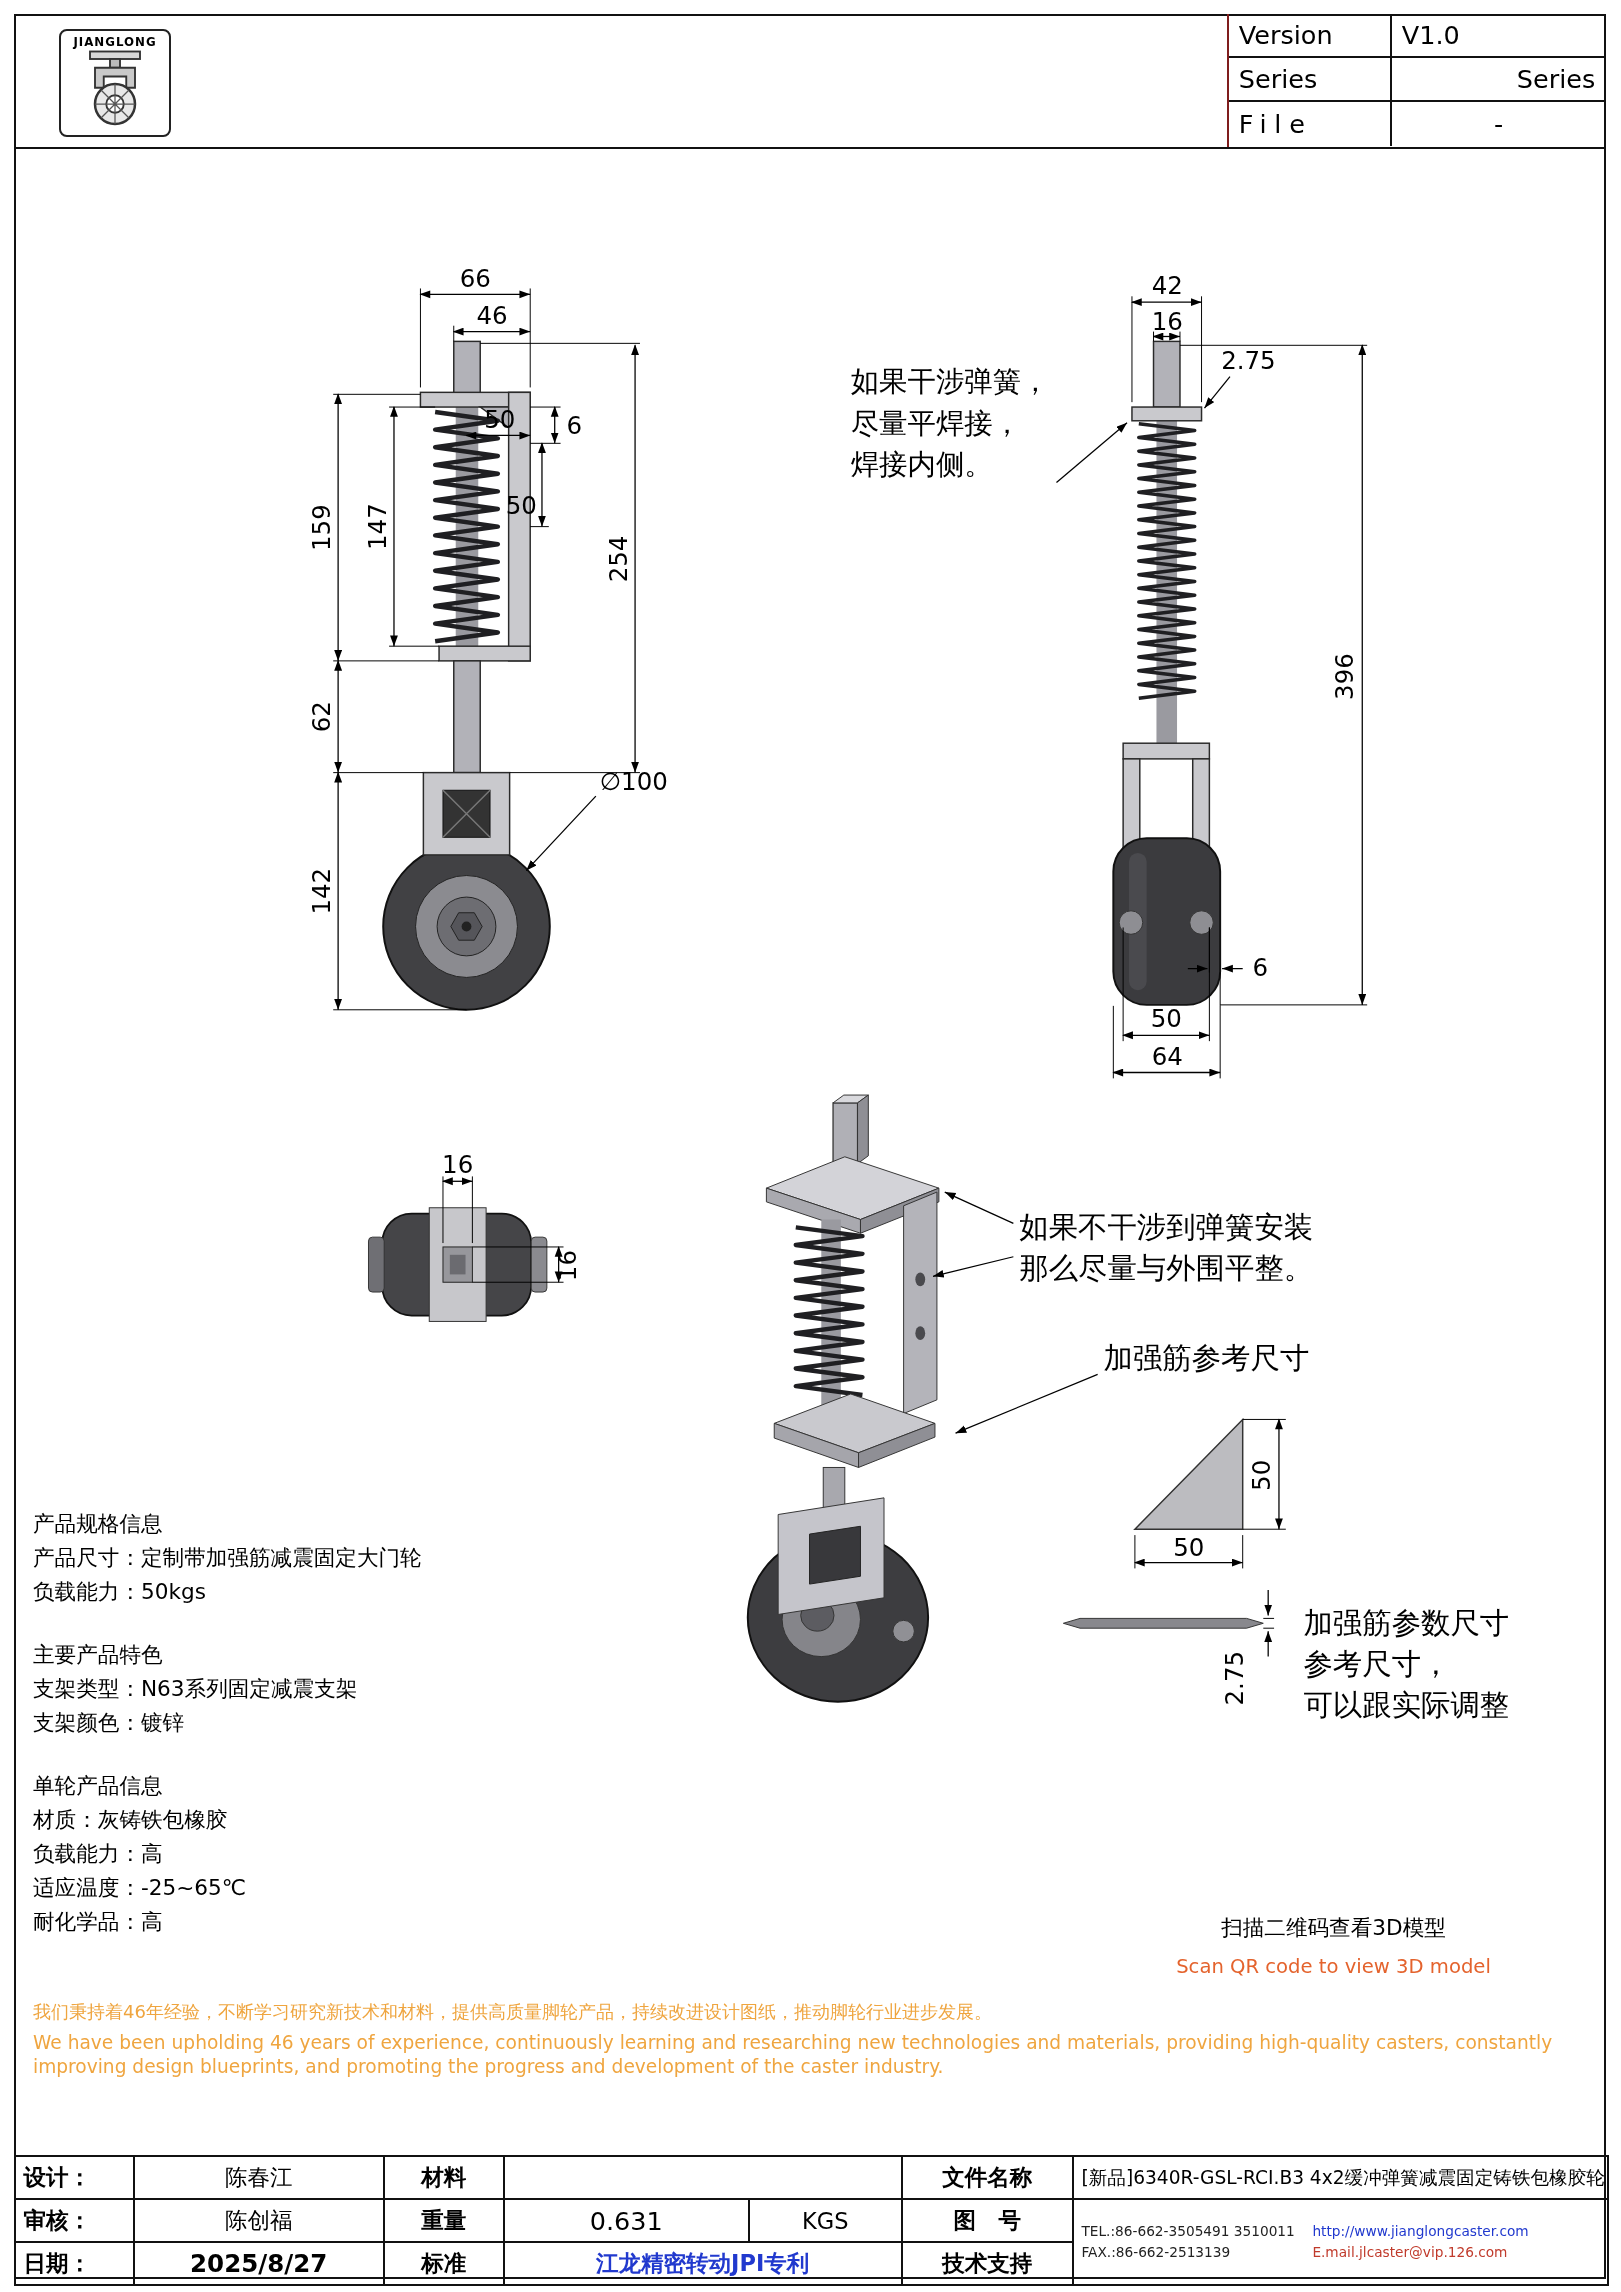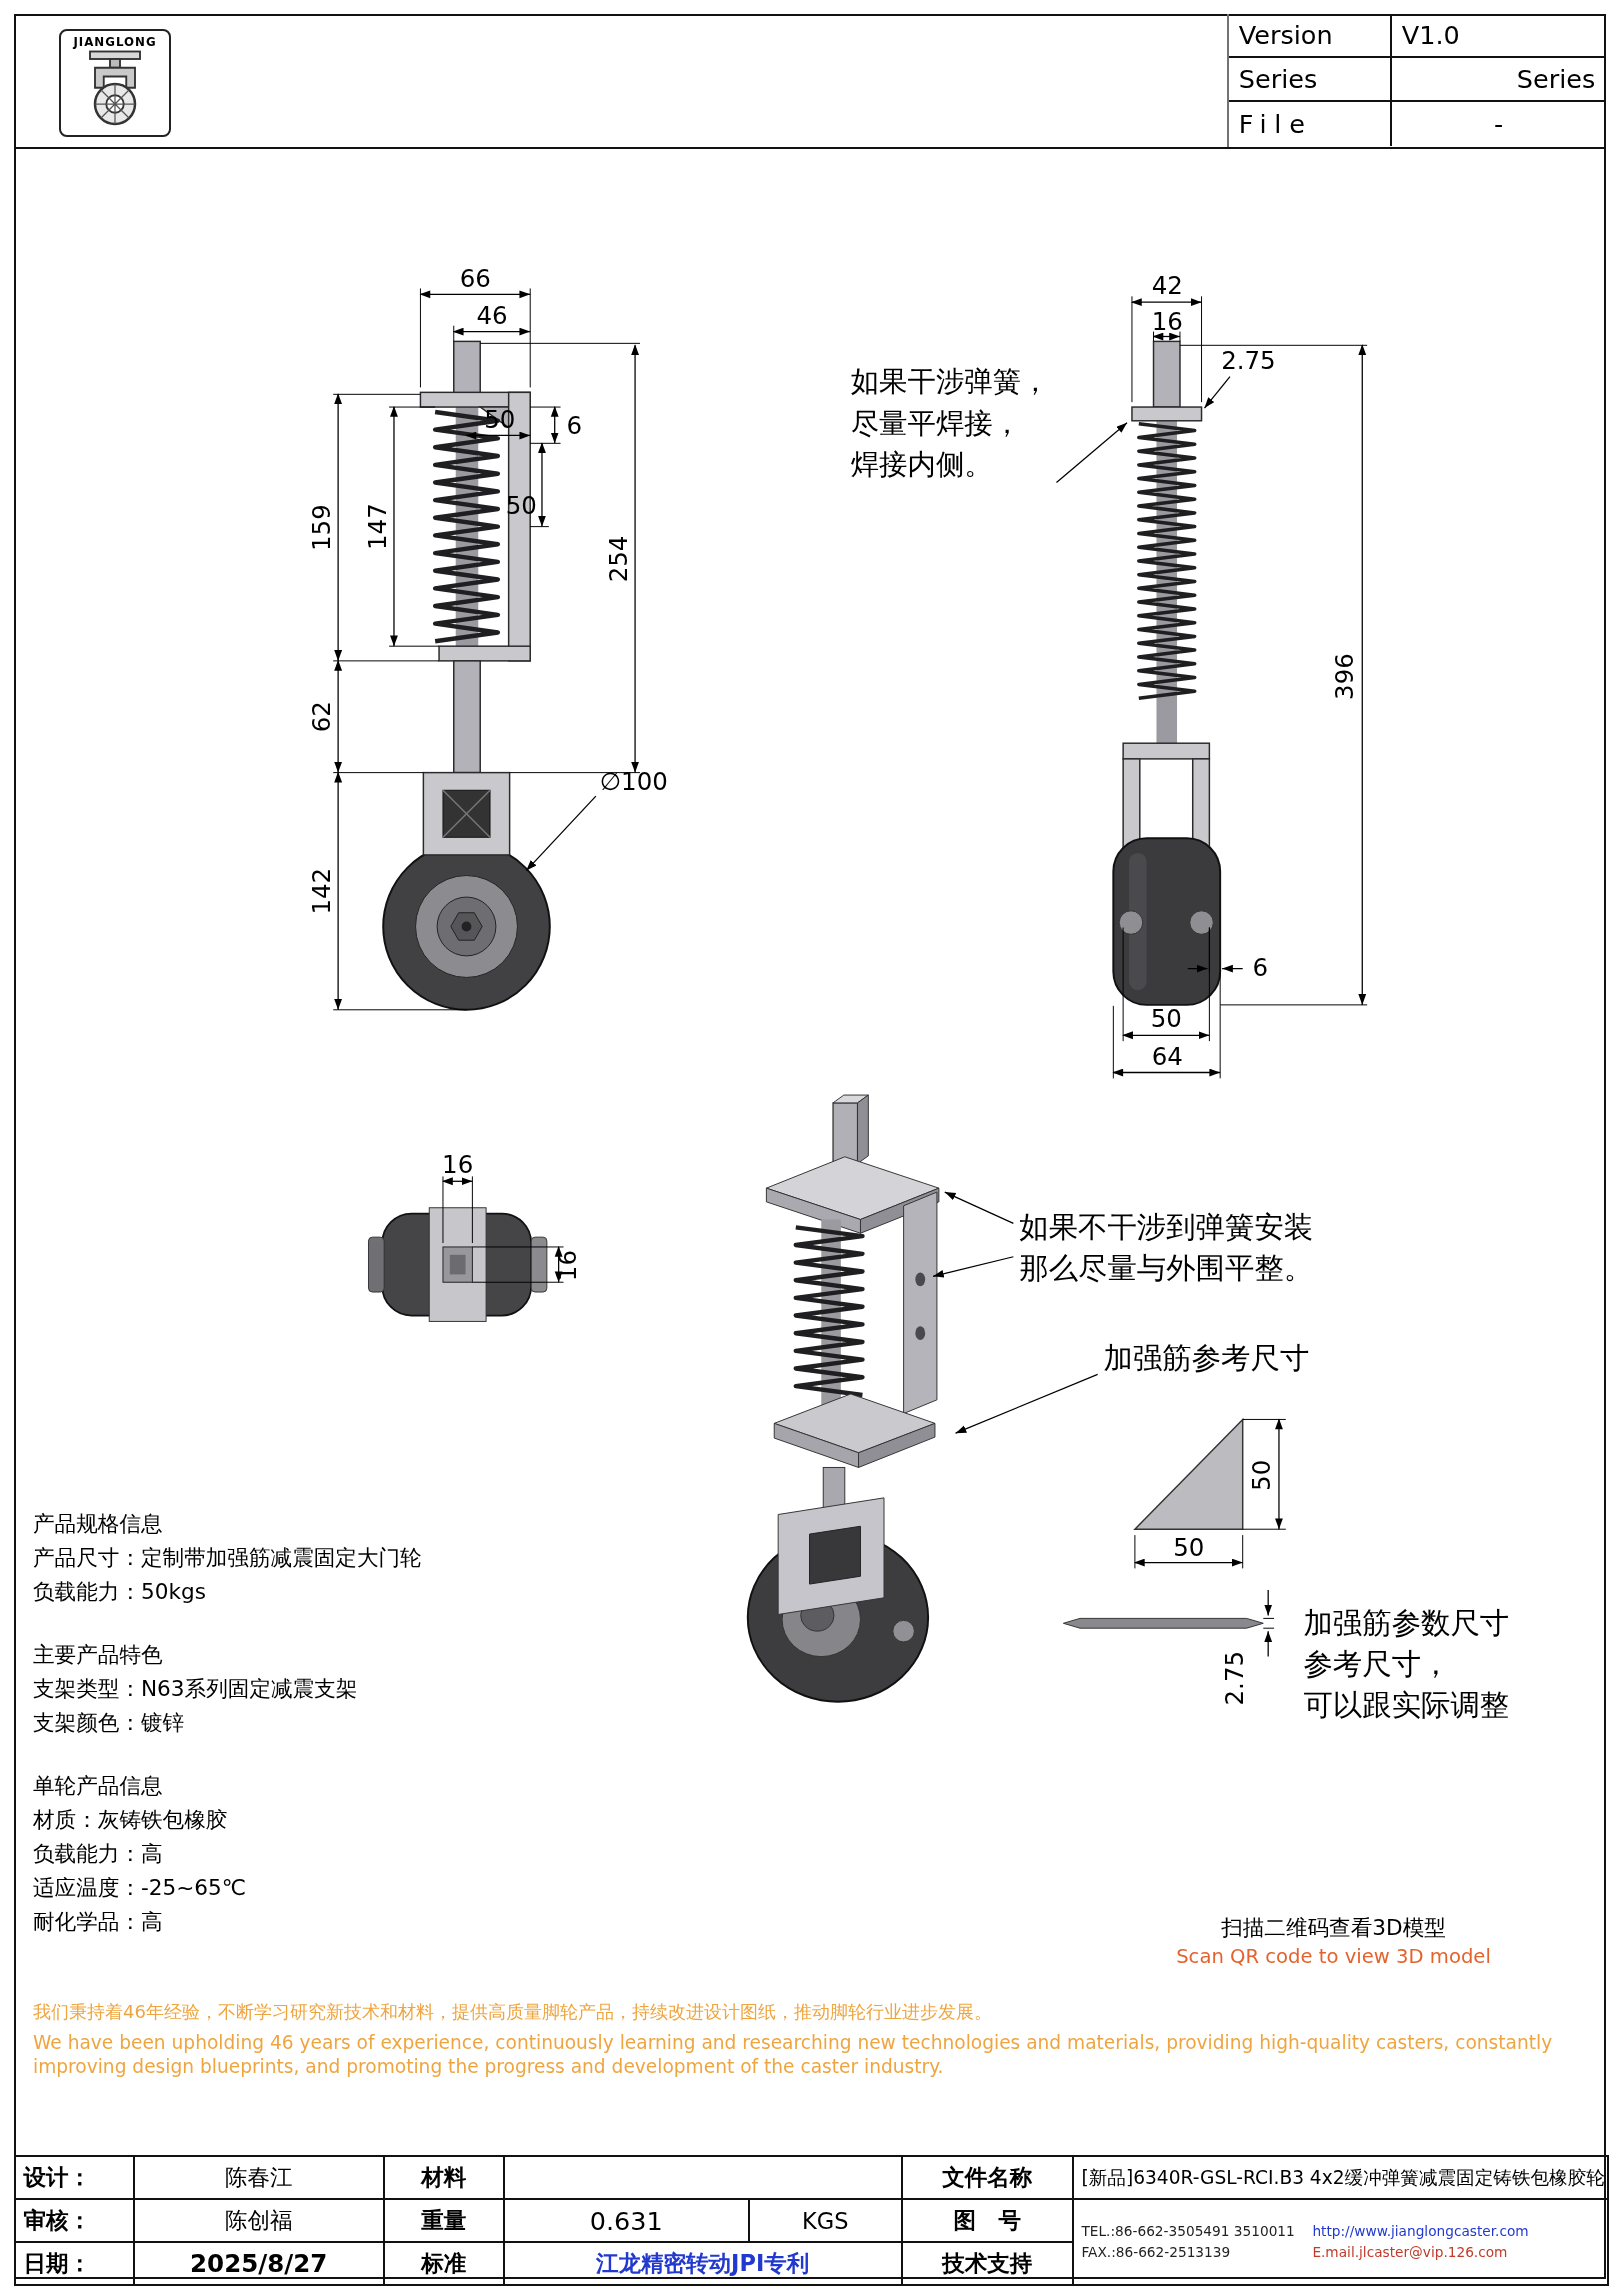--- a/index.html
+++ b/index.html
@@ -6,21 +6,21 @@
   body{width:1621px;height:2293px;position:relative;font-family:"DejaVu Sans","Liberation Sans",sans-serif;color:#000;}
   #sheet{position:absolute;inset:0;width:1621px;height:2293px;background:#fff;}
   .frame{position:absolute;left:13.7px;top:13.7px;width:1592px;height:2265px;border:2px solid #111;box-sizing:border-box;}
   .hline{position:absolute;left:13.7px;top:147px;width:1592px;border-top:2px solid #111;}
   
   .logo-box{position:absolute;left:59px;top:29px;width:112px;height:108px;border:2.9px solid #222;border-radius:7.8px;text-align:center;box-sizing:border-box;padding-top:3.9px;}
   .logo-box .lg-txt{font-size:11.8px;font-weight:bold;letter-spacing:1px;}
   .title-wrap{position:absolute;left:176px;top:33px;width:1039px;text-align:center;}
   .company-cn{font-size:55px;font-weight:bold;letter-spacing:2px;line-height:1.1;}
   .company-en{font-size:26.5px;font-weight:bold;letter-spacing:1px;margin-top:7.8px;}
-  .meta{position:absolute;left:1227px;top:13.7px;width:378px;height:133px;border-left:2px solid #737373;box-sizing:border-box;}
+  .meta{position:absolute;left:1227px;top:13.7px;width:378px;height:133px;border-left:2px solid #7f1d1d;box-sizing:border-box;}
   .meta-row{display:flex;height:44px;border-bottom:2px solid #111;box-sizing:border-box;align-items:center;font-size:25.5px;}
   .meta-row:last-child{border-bottom:none;}
   .meta-label{width:163px;padding-left:9.8px;box-sizing:border-box;border-right:2px solid #111;height:100%;display:flex;align-items:center;}
   .meta-val{flex:1;padding:0 9.8px;display:flex;align-items:center;}
   .meta-val.right{justify-content:flex-end;}
   .meta-val.center{justify-content:center;}
   .file-label{letter-spacing:7.8px;}
   
   #draw{position:absolute;left:0;top:0;}
   .steel{fill:#c9c9cd;stroke:#2a2a2a;stroke-width:1.5;}
@@ -32,21 +32,21 @@
   .ld{stroke:#000;stroke-width:1.3;fill:none;marker-end:url(#ae);}
   .dt{font-size:25px;fill:#000;text-anchor:middle;font-family:"DejaVu Sans","Liberation Sans",sans-serif;}
   .dts{text-anchor:start;}
   .nt{font-size:29px;fill:#000;font-family:"DejaVu Sans","Liberation Sans",sans-serif;}
   
   .specs{position:absolute;left:33px;top:1507px;width:549px;font-size:21.6px;line-height:34px;}
   .specs .gap{height:29px;}
   
   .qrnote{position:absolute;left:1157px;top:1913px;width:353px;text-align:center;}
   .qrnote .cn{font-size:21.6px;color:#000;}
-  .qrnote .en{font-size:19.6px;margin-top:3px;}
+  .qrnote .en{font-size:19.6px;margin-top:13px;}
   
   .footer{position:absolute;left:33px;top:2000px;width:1555px;}
   .footer p{margin:0 0 6.9px 0;}
   .cn-exp{font-size:18px;}
   .en-exp{font-size:18.6px;line-height:1.32;}
   .cn-copy{font-size:16.7px;margin-top:3.9px !important;}
   .en-copy{font-size:16.7px;}
   
   .tblock{position:absolute;left:13.7px;top:2155px;width:1592px;height:123px;border-collapse:collapse;table-layout:fixed;}
   .tblock td{border:2px solid #111;padding:0 7.8px;height:41px;font-size:22.5px;overflow:hidden;white-space:nowrap;}

